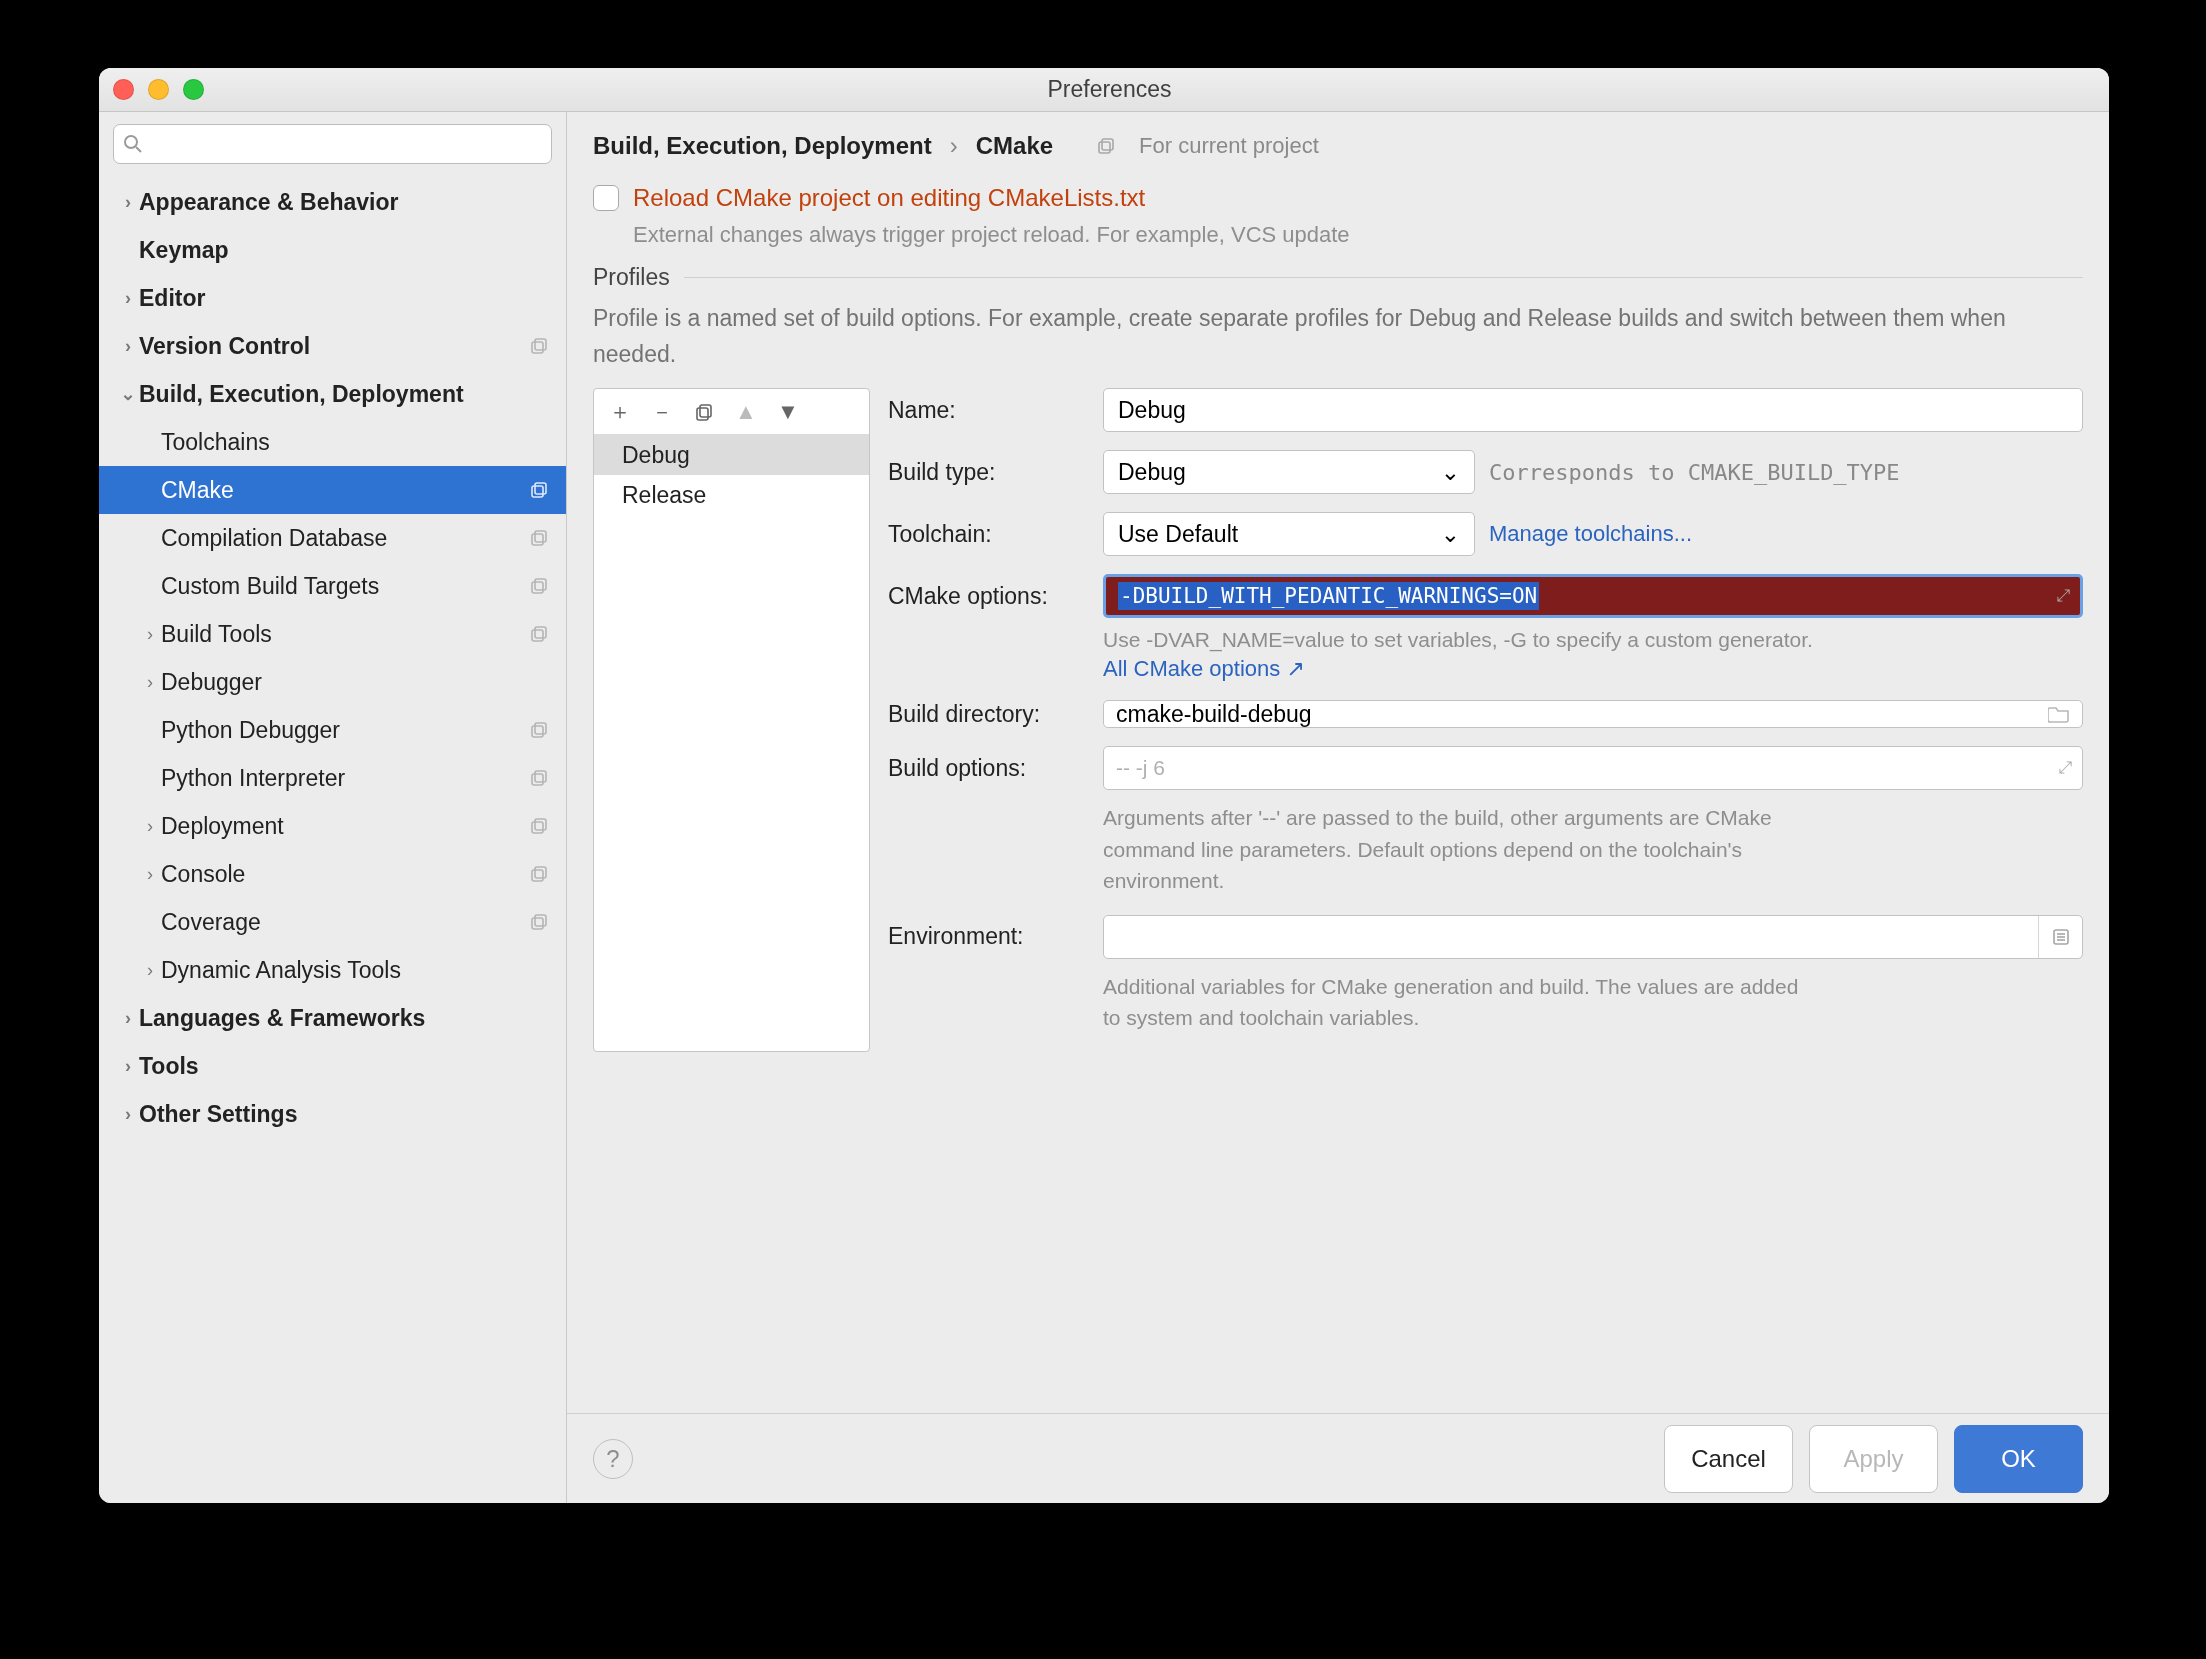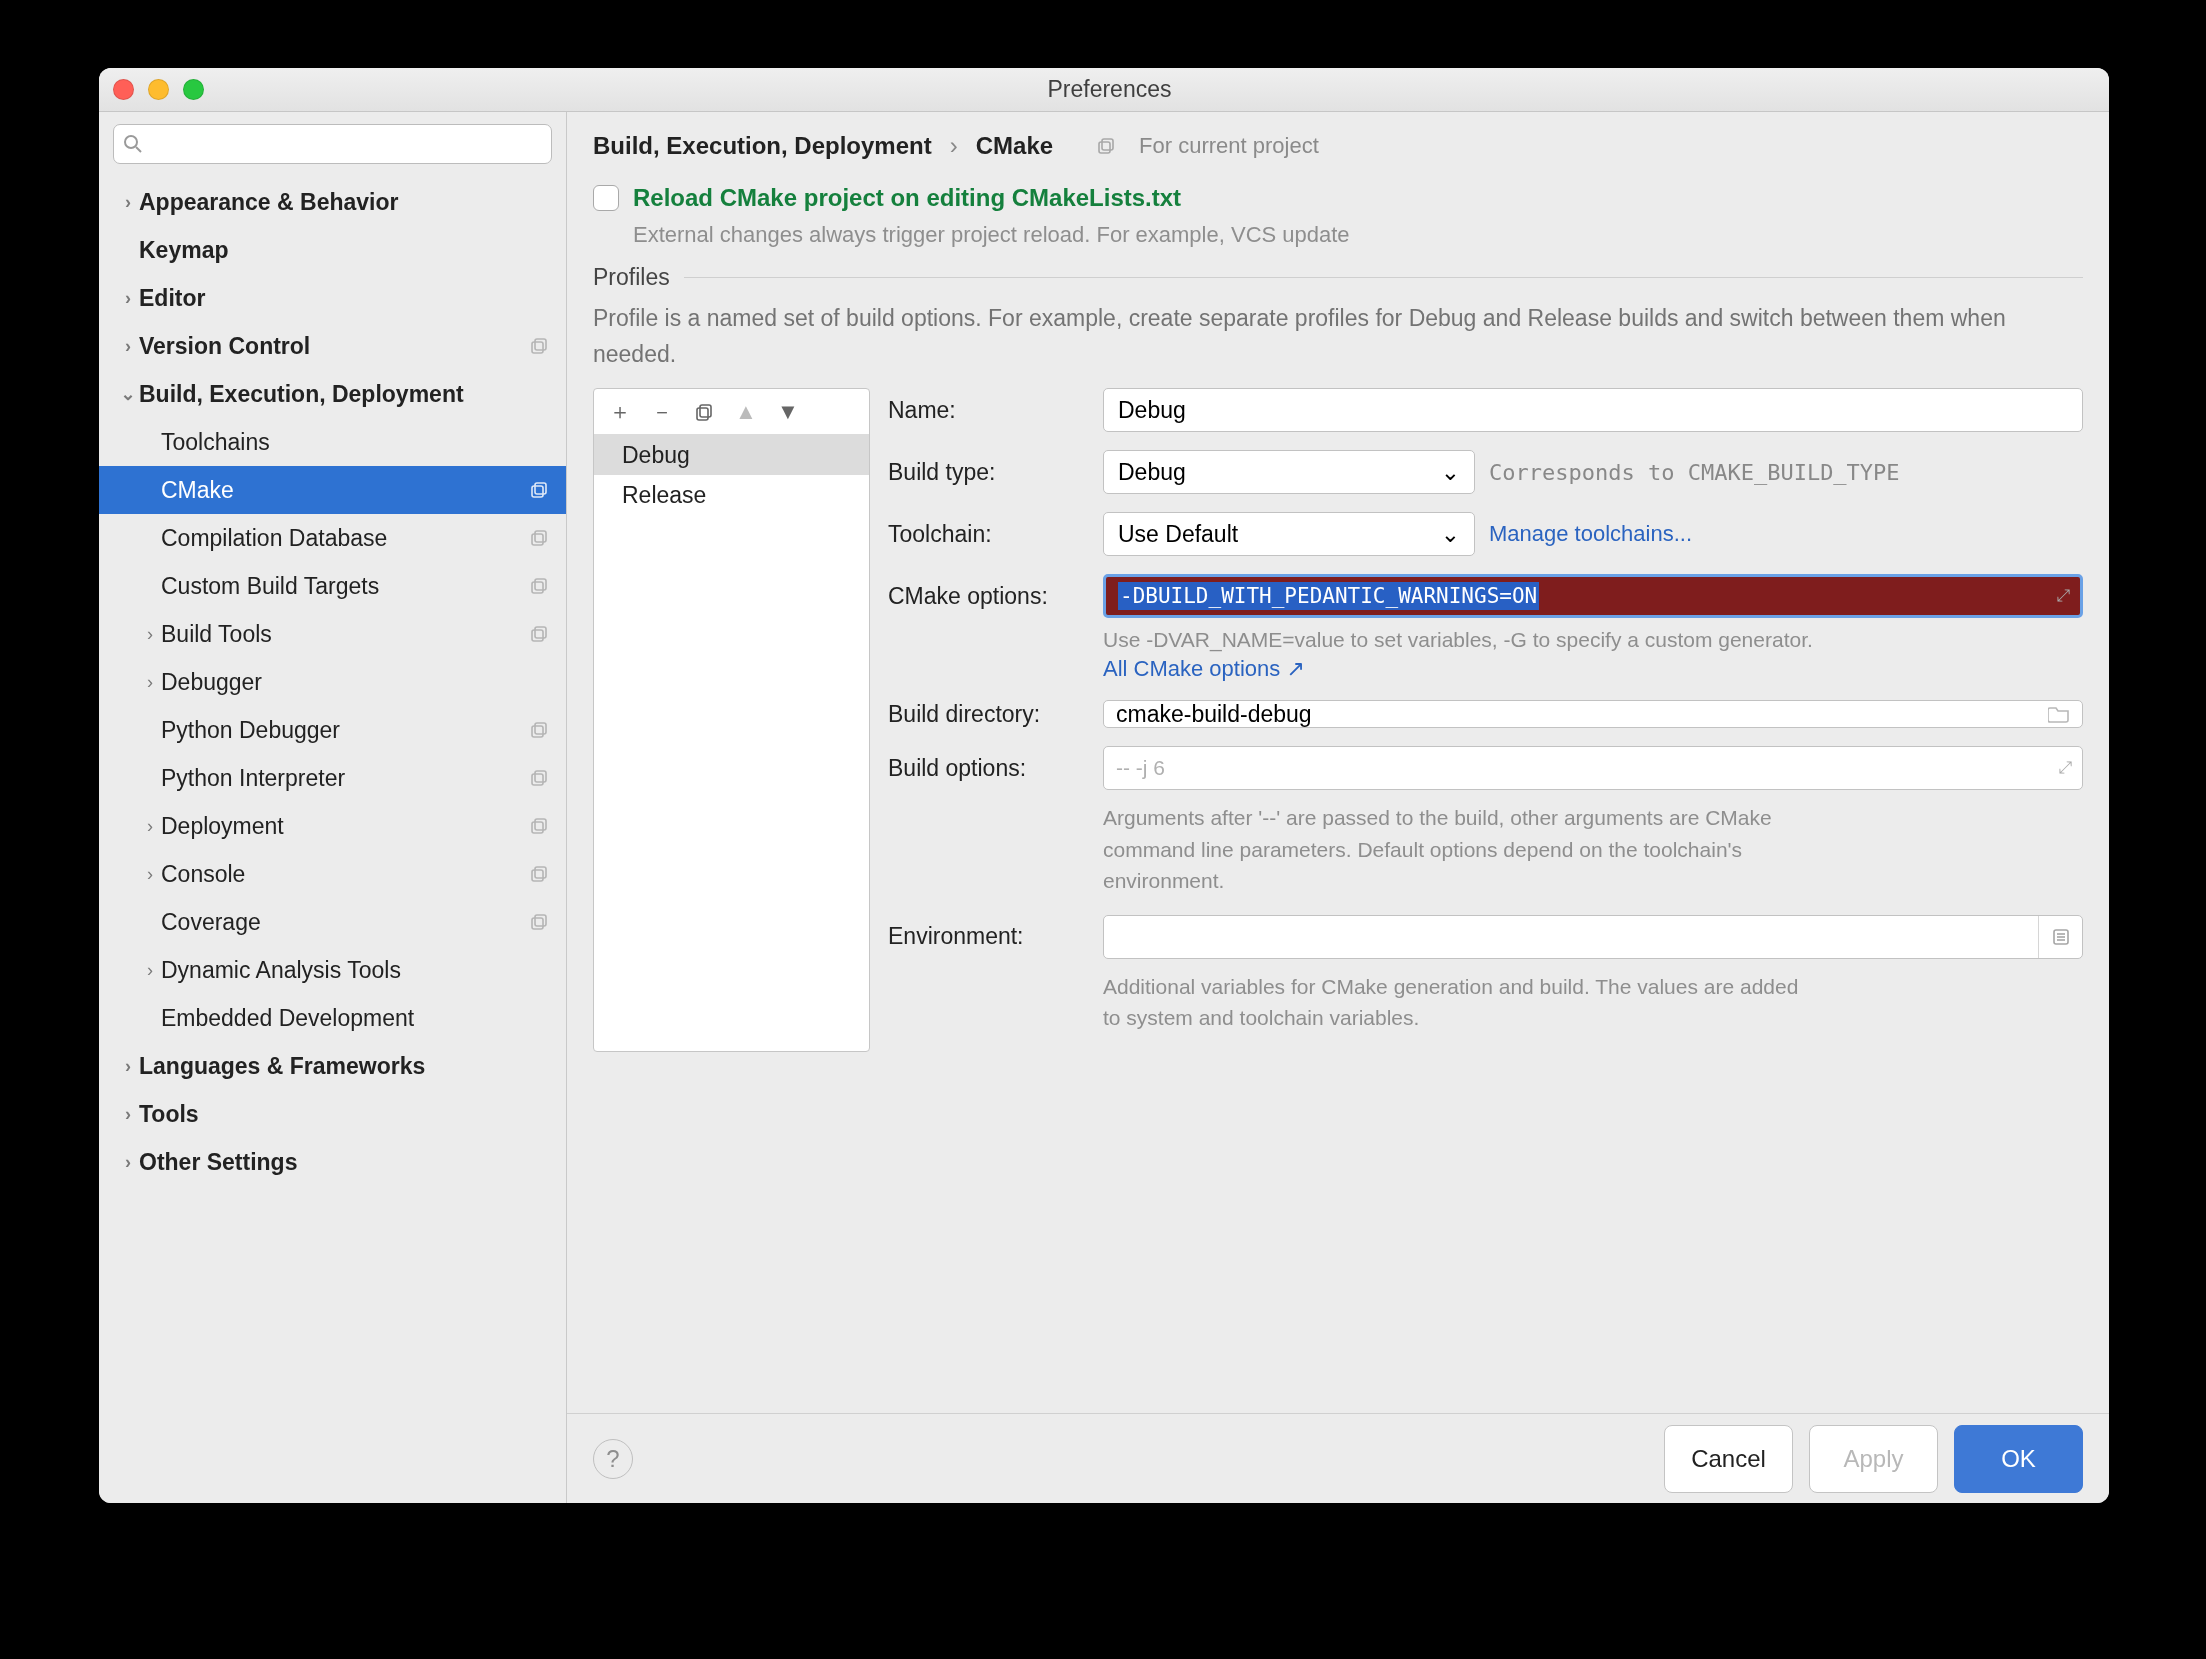--- a/index.html
+++ b/index.html
@@ -29,21 +29,21 @@
 .tree-icon-stack { color: #b5b5b5; font-size: 19px; }
 .tree-row.selected .tree-icon-stack { color: #dfe9f8; }
 .main { flex: 1; background: #ececec; display: flex; flex-direction: column; }
 .crumbs { display: flex; align-items: center; gap: 18px; padding: 20px 26px 10px; font-size: 24px; }
 .crumb { font-weight: 700; color: #222; }
 .crumb-sep { color: #888; }
 .crumb-tag { color: #8a8a8a; font-weight: 400; display: inline-flex; align-items: center; gap: 24px; margin-left: 26px; font-size: 22px; }
 .content { padding: 4px 26px 16px; flex: 1; overflow: auto; }
 .ck-row { display: flex; align-items: center; gap: 14px; padding: 10px 0 6px; }
 .ck { width: 26px; height: 26px; border: 1px solid #a9a9a9; border-radius: 6px; background: #fff; }
-.ck-label { font-size: 24px; color: #15803d; font-weight: bold; }
+.ck-label { font-size: 24px; color: #c2410c; }
 .hint { color: #8e8e8e; font-size: 22px; margin: 4px 0 16px 40px; }
 .section-head { display: flex; align-items: center; gap: 14px; margin: 12px 0 10px; }
 .section-head .label { font-size: 23px; color: #444; }
 .section-head .line { flex: 1; height: 1px; background: #cfcfcf; }
 .section-desc { font-size: 23px; color: #737373; line-height: 1.55; margin-bottom: 16px; }
 .profiles-wrap { display: flex; gap: 18px; }
 .profile-list { width: 277px; border: 1px solid #c6c6c6; background: #fff; border-radius: 4px; display: flex; flex-direction: column; }
 .profile-toolbar { height: 46px; border-bottom: 1px solid #dcdcdc; display: flex; align-items: center; gap: 14px; padding: 0 12px; color: #666; }
 .ptool { width: 28px; height: 28px; display: inline-flex; align-items: center; justify-content: center; font-size: 22px; cursor: pointer; }
 .ptool.disabled { color: #bbb; }
@@ -224,24 +224,20 @@
               <svg width="18" height="18" viewBox="0 0 18 18">
                 <rect x="2" y="5" width="11" height="11" rx="2" fill="none" stroke="currentColor" stroke-width="1.6"></rect>
                 <rect x="5" y="2" width="11" height="11" rx="2" fill="none" stroke="currentColor" stroke-width="1.6"></rect>
               </svg>
             </span>
           </div>
           <div class="tree-row tree-indent1">
             <span class="tree-arrow">›</span>
             <span class="tree-label">Dynamic Analysis Tools</span>
           </div>
-          <div class="tree-row tree-indent1">
-            <span class="tree-arrow"></span>
-            <span class="tree-label">Embedded Development</span>
-          </div>
           <div class="tree-row tree-indent0 bold">
             <span class="tree-arrow">›</span>
             <span class="tree-label">Languages &amp; Frameworks</span>
           </div>
           <div class="tree-row tree-indent0 bold">
             <span class="tree-arrow">›</span>
             <span class="tree-label">Tools</span>
           </div>
           <div class="tree-row tree-indent0 bold">
             <span class="tree-arrow">›</span>

